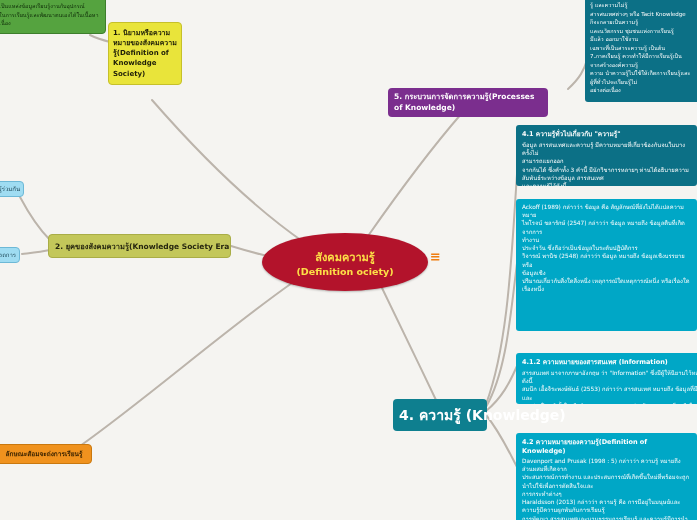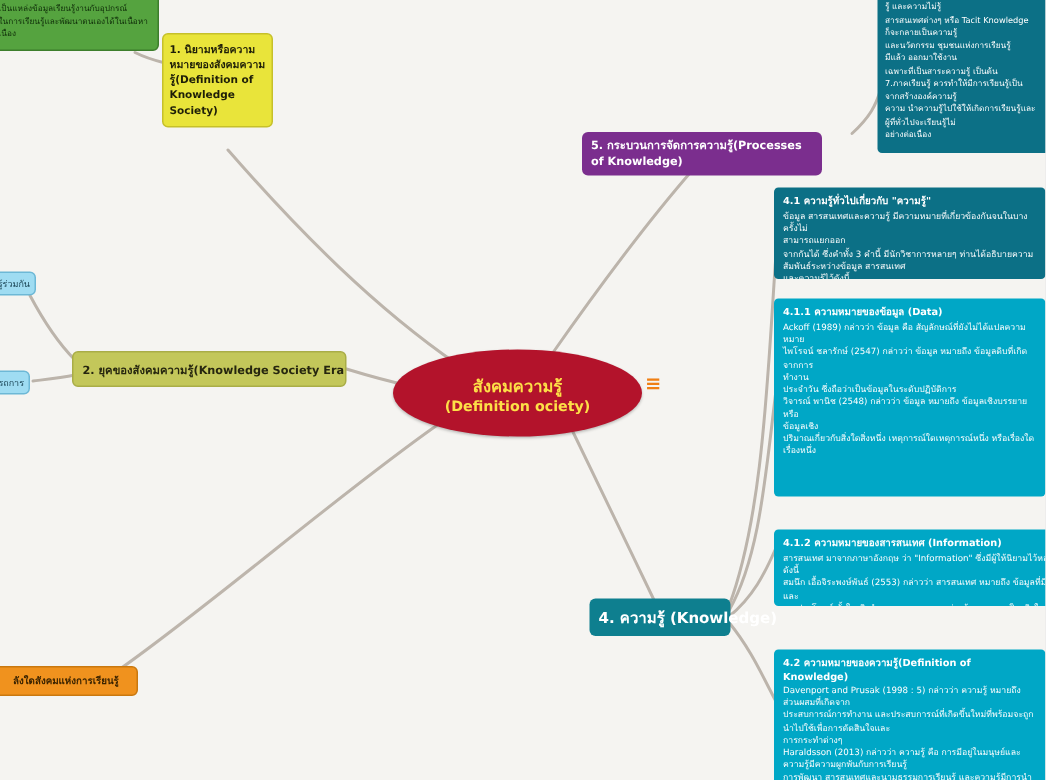--- a/index.html
+++ b/index.html
@@ -35,21 +35,21 @@
     font-size:7.5px; font-weight:bold; padding:5px 6px;
     white-space:nowrap; overflow:hidden;
   }
   .n-proc {
     left:388px; top:88px; width:160px;
     background:#7b2e8e; color:#fff; font-size:7.5px; font-weight:bold;
     padding:4px 6px; line-height:1.4;
   }
   .n-know {
     left:393px; top:399px; width:94px;
-    background:#0e7f8f; color:#fff; font-size:10px; font-weight:bold;
+    background:#0e7f8f; color:#fff; font-size:14px; font-weight:bold;
     padding:5px 6px; text-align:center; white-space:nowrap;
   }
   .n-learn {
     left:-4px; top:444px; width:96px;
     background:#f0921e; border:1px solid #c9780f; color:#3a2300;
     font-size:6.5px; font-weight:bold; padding:4px 3px;
     text-align:center; white-space:nowrap; overflow:hidden;
   }
   .n-green {
     left:-6px; top:-4px; width:112px;
@@ -117,21 +117,21 @@
 
   <div class="node n-proc">
     <span>5. กระบวนการจัดการความรู้(Processes of Knowledge)</span>
   </div>
 
   <div class="node n-know">
     <span>4. ความรู้ (Knowledge)</span>
   </div>
 
   <div class="node n-learn">
-    <span>ลังใดสังคมแห่งการเรียนรู้</span>
+    <span>ลักษณะสัอมจะถ่งการเรียนรู้</span>
   </div>
 
   <div class="node n-green">
     <div class="line">เป็นแหล่งข้อมูลเรียนรู้งานกับอุปกรณ์</div>
     <div class="line">ในการเรียนรู้และพัฒนาตนเองได้ในเนื้อหา</div>
     <div class="line">เนื่อง</div>
   </div>
 
   <div class="node n-cyan cyan-a">
     <span>การเรียนรู้ร่วมกัน</span>
@@ -157,21 +157,20 @@
   <div class="node detail d-dark k41">
     <div class="title">4.1 ความรู้ทั่วไปเกี่ยวกับ "ความรู้"</div>
     <div class="body">ข้อมูล สารสนเทศและความรู้ มีความหมายที่เกี่ยวข้องกันจนในบางครั้งไม่
 สามารถแยกออก
 จากกันได้ ซึ่งคำทั้ง 3 คำนี้ มีนักวิชาการหลายๆ ท่านได้อธิบายความ
 สัมพันธ์ระหว่างข้อมูล สารสนเทศ
 และความรู้ไว้ดังนี้</div>
   </div>
 
   <div class="node detail d-light k411">
-    <div class="title">4.1.1 ความหมายของข้อมูล (Data)</div>
     <div class="body">Ackoff (1989) กล่าวว่า ข้อมูล คือ สัญลักษณ์ที่ยังไม่ได้แปลความ
 หมาย
 ไพโรจน์ ชลารักษ์ (2547) กล่าวว่า ข้อมูล หมายถึง ข้อมูลดิบที่เกิดจากการ
 ทำงาน
 ประจำวัน ซึ่งถือว่าเป็นข้อมูลในระดับปฏิบัติการ
 วิจารณ์ พานิช (2548) กล่าวว่า ข้อมูล หมายถึง ข้อมูลเชิงบรรยาย หรือ
 ข้อมูลเชิง
 ปริมาณเกี่ยวกับสิ่งใดสิ่งหนึ่ง เหตุการณ์ใดเหตุการณ์หนึ่ง หรือเรื่องใด
 เรื่องหนึ่ง</div>
   </div>

